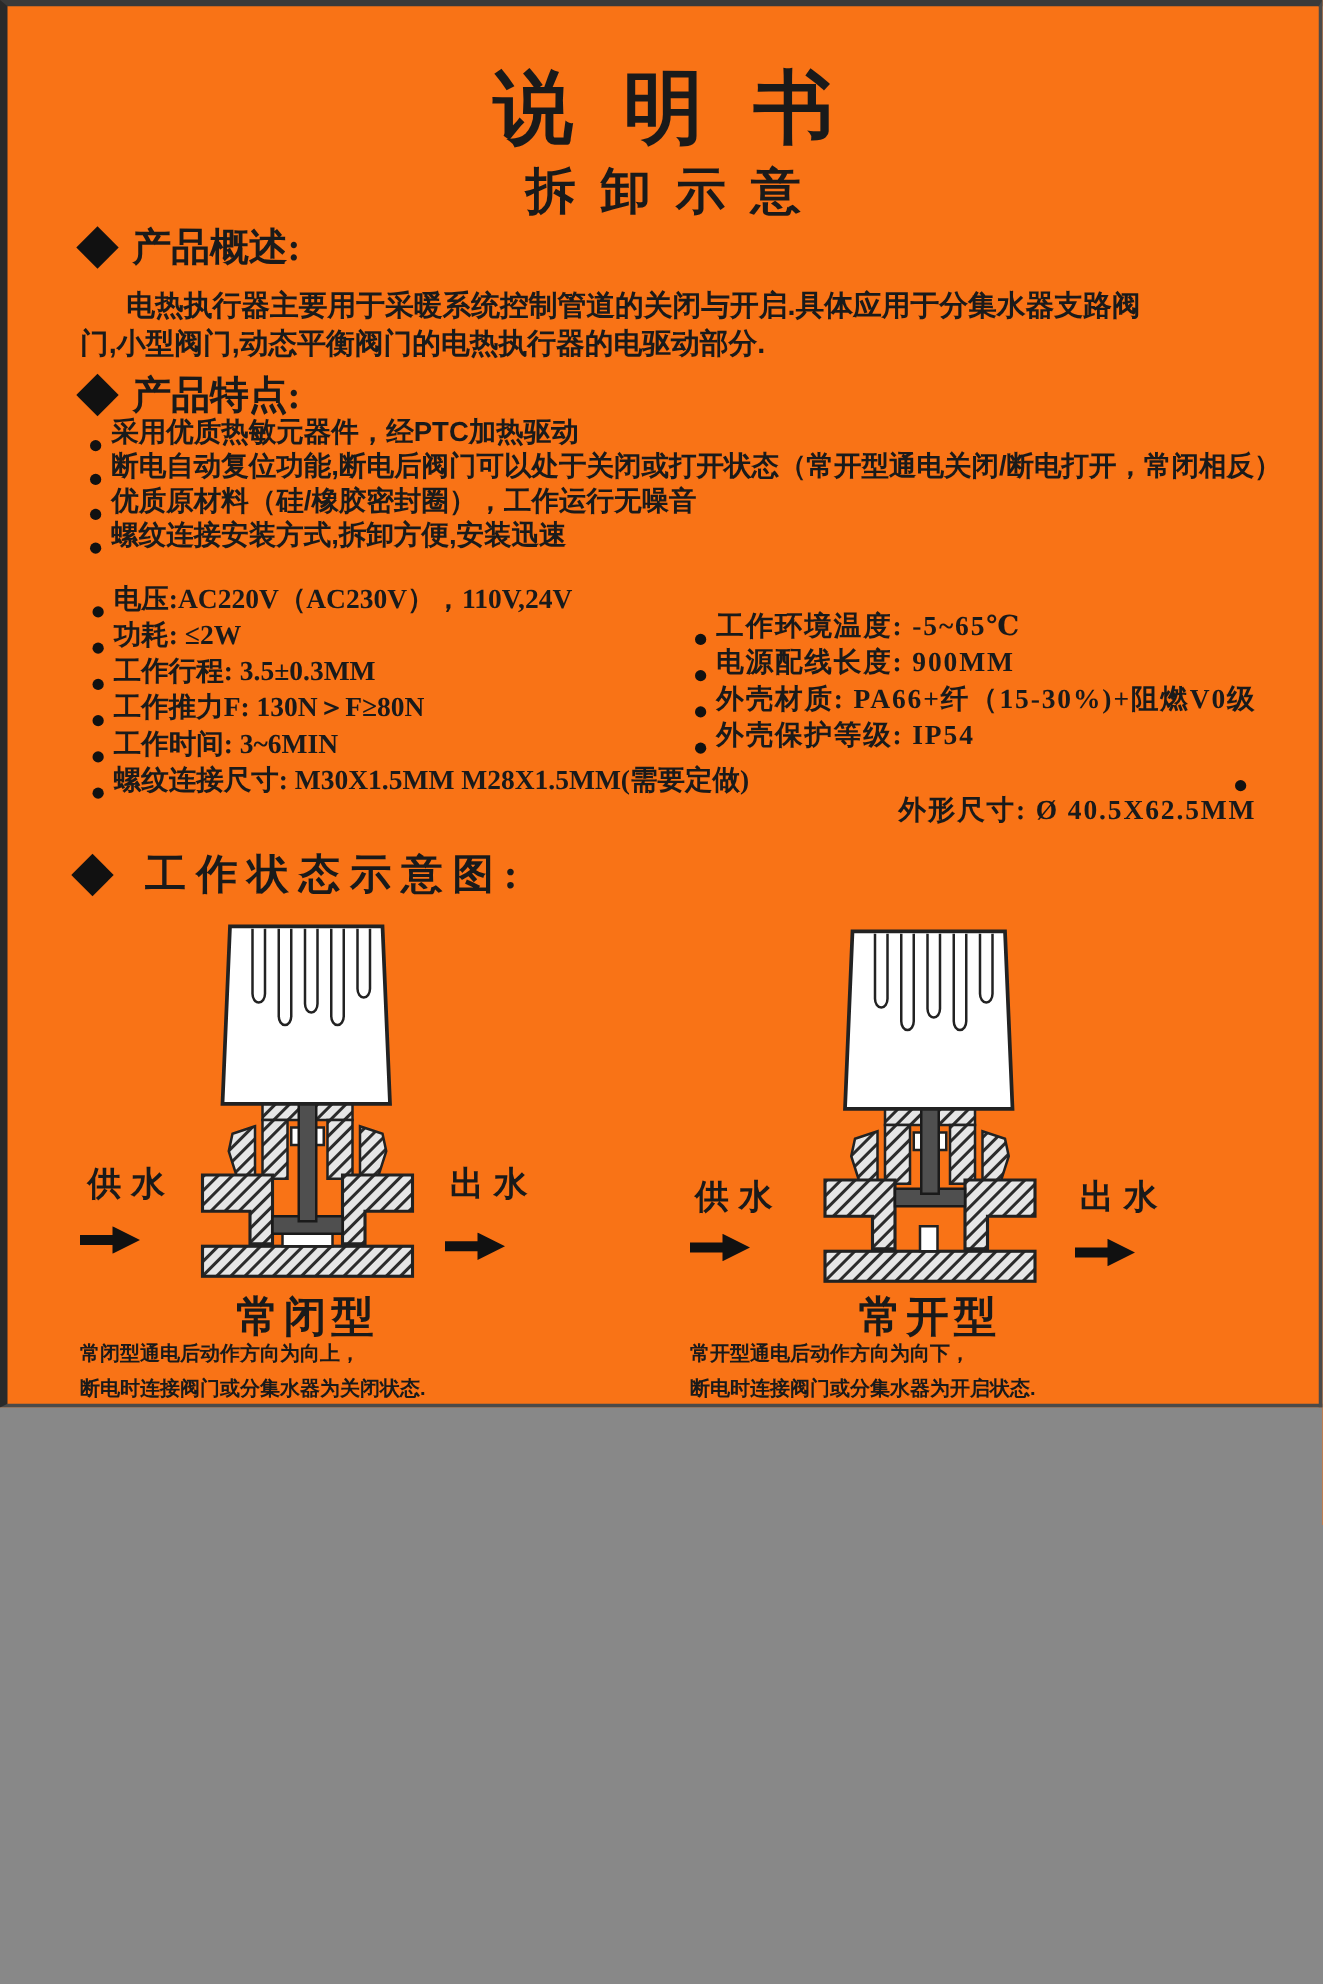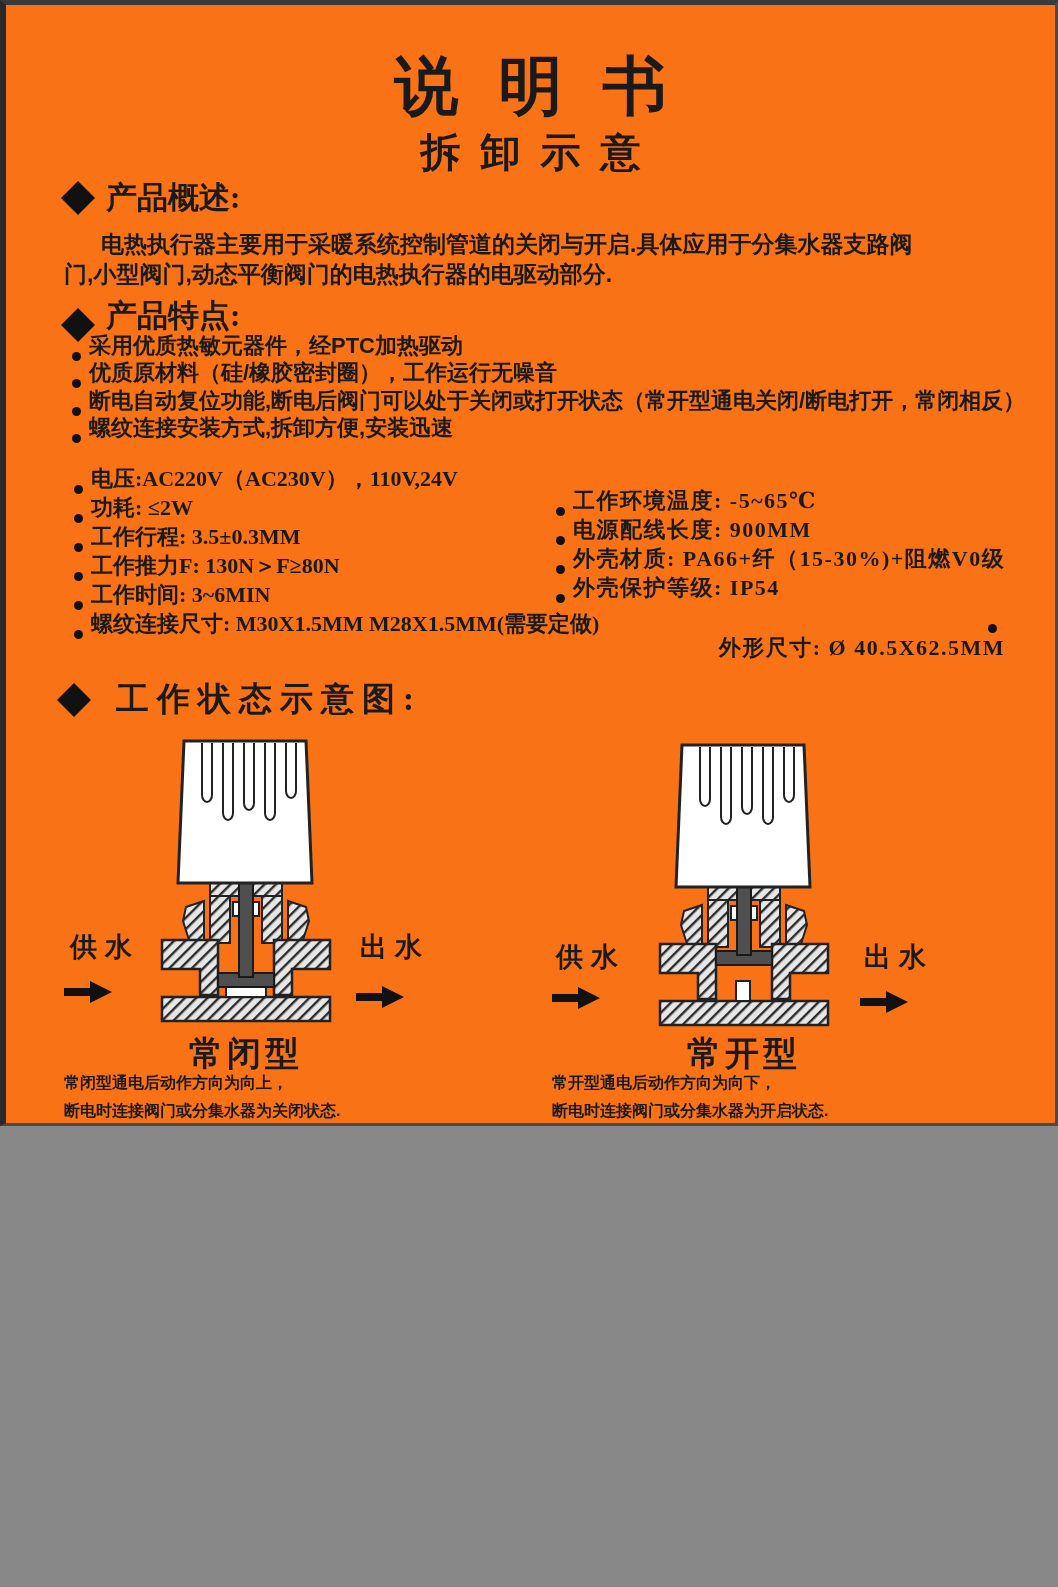--- a/index.html
+++ b/index.html
@@ -41,36 +41,36 @@
   <div class="abs title">说明书</div>
   <div class="abs subtitle">拆卸示意</div>
 
   <div class="abs sec-h" style="left:60px;top:172px;gap:16px;">
     <span class="diamond"></span>
     <span>产品概述:</span>
   </div>
   <div class="abs body-text sans" style="left:95px;top:224px;">电热执行器主要用于采暖系统控制管道的关闭与开启.具体应用于分集水器支路阀</div>
   <div class="abs body-text sans" style="left:58px;top:254px;">门,小型阀门,动态平衡阀门的电热执行器的电驱动部分.</div>
 
-  <div class="abs sec-h" style="left:60px;top:290px;gap:16px;align-items:flex-end;">
+  <div class="abs sec-h" style="left:60px;top:290px;gap:16px;">
     <span class="diamond"></span>
     <span>产品特点:</span>
   </div>
   <ul class="abs blist feat sans" style="left:66px;top:328px;">
     <li>
         <span class="dot"></span>
         <span>采用优质热敏元器件，经PTC加热驱动</span>
       </li>
     <li>
         <span class="dot"></span>
+        <span>断电自动复位功能,断电后阀门可以处于关闭或打开状态（常开型通电关闭/断电打开，常闭相反）</span>
+      </li>
+    <li>
+        <span class="dot"></span>
         <span>优质原材料（硅/橡胶密封圈），工作运行无噪音</span>
-      </li>
-    <li>
-        <span class="dot"></span>
-        <span>断电自动复位功能,断电后阀门可以处于关闭或打开状态（常开型通电关闭/断电打开，常闭相反）</span>
       </li>
     <li>
         <span class="dot"></span>
         <span>螺纹连接安装方式,拆卸方便,安装迅速</span>
       </li>
   </ul>
 
   <ul class="abs blist spec" style="left:68px;top:460px;">
     <li>
         <span class="dot"></span>

